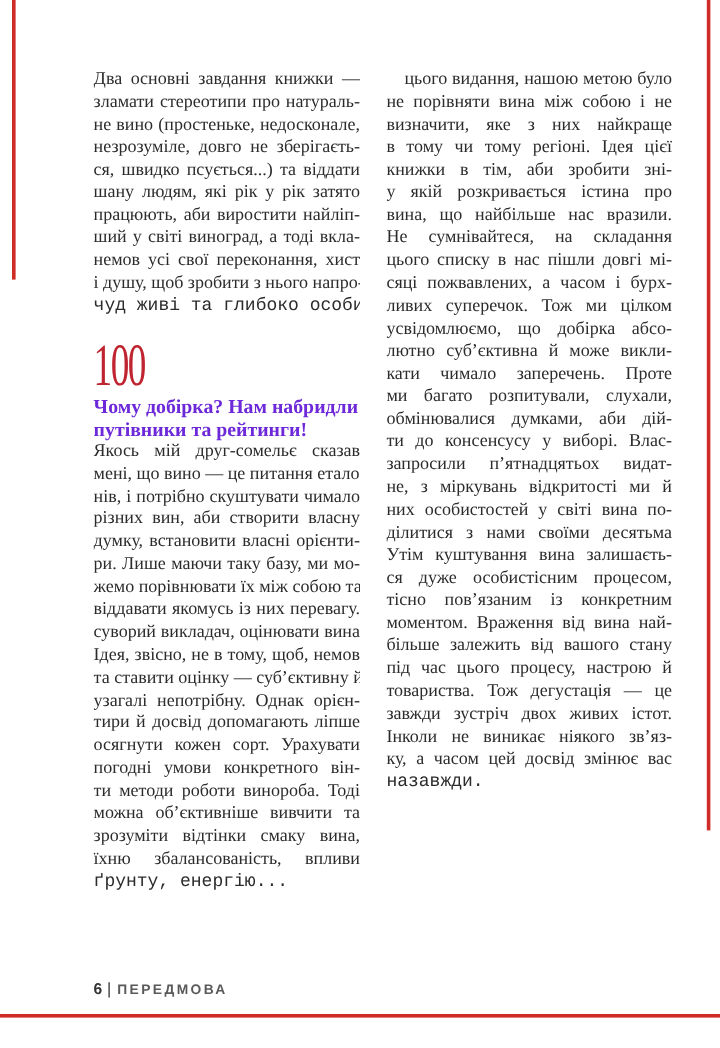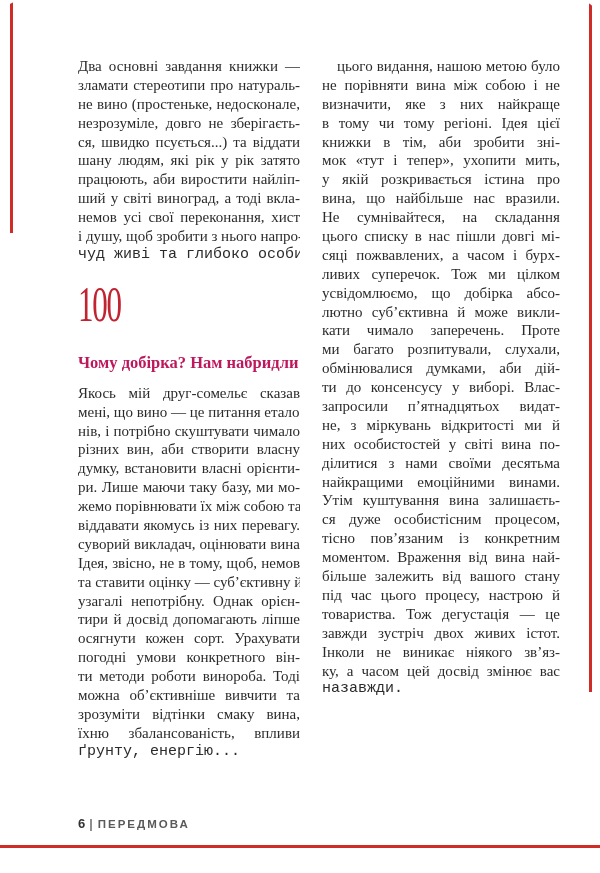--- a/index.html
+++ b/index.html
@@ -1,18 +1,18 @@
 <!DOCTYPE html>
 <html><head>
 <meta charset="utf-8">
 <style>
   html,body{margin:0;padding:0;background:#ffffff;}
   .page{
     position:relative;width:600px;height:873px;background:#ffffff;overflow:hidden;
-    font-family:"Liberation Serif","DejaVu Serif",serif;color:#2b2b2b;border-radius:23px;
+    font-family:"Liberation Serif","DejaVu Serif",serif;color:#2b2b2b;
   }
   
   .rule{position:absolute;background:#cf2b27;}
   .rule-left{left:10px;top:0;width:3px;height:233px;}
   .rule-right{left:589px;top:0;width:3px;height:692px;}
   .rule-bottom{left:0;top:845px;width:600px;height:3px;}
   
   .col{position:absolute;top:57px;font-size:15px;line-height:18.9px;}
   .col-left{left:78px;width:222px;}
   .col-right{left:322px;width:238px;}
@@ -25,24 +25,24 @@
   .col-right .para .tl:first-child{text-indent:15px;}
   
   .numeral{
     margin-top:18px;height:46px;
     color:#bf2430;font-size:50px;line-height:42px;font-weight:400;
     letter-spacing:-2px;
     transform:scaleX(0.62);transform-origin:left center;
   }
   
   .heading{
-    margin-top:24px;font-weight:700;font-size:16.5px;line-height:19px;color:#be185d;
+    margin-top:0;font-weight:700;font-size:16.5px;line-height:19px;color:#6d28d9;
   }
   .heading .tl{text-align:left;text-align-last:left;white-space:nowrap;height:19px;}
-  .para2{margin-top:12px;}
+  .para2{}
   
   .footer{
     position:absolute;left:78px;top:816px;
     font-family:"Liberation Sans","DejaVu Sans",sans-serif;
     display:flex;align-items:baseline;
   }
   .footer .pagenum{font-size:13px;font-weight:700;color:#333333;}
   .footer .sep{font-size:13.5px;font-weight:400;color:#333333;margin:0 5px 0 4px;}
   .footer .section{font-size:11.5px;font-weight:700;letter-spacing:2px;color:#5a5a5a;}
 </style>
@@ -65,20 +65,21 @@
         <div class="tl">шану людям, які рік у рік затято</div>
         <div class="tl">працюють, аби виростити найліп-</div>
         <div class="tl">ший у світі виноград, а тоді вкла-</div>
         <div class="tl">немов усі свої переконання, хист</div>
         <div class="tl">і душу, щоб зробити з нього напро-</div>
         <div class="tl">чуд живі та глибоко особисті вина.</div>
       </div>
     <div class="numeral">100</div>
     <div class="heading">
         <div class="tl">Чому добірка? Нам набридли</div>
+        <div class="tl">путівники та рейтинги!</div>
       </div>
     <div class="para para2">
         <div class="tl">Якось мій друг-сомельє сказав</div>
         <div class="tl">мені, що вино — це питання етало-</div>
         <div class="tl">нів, і потрібно скуштувати чимало</div>
         <div class="tl">різних вин, аби створити власну</div>
         <div class="tl">думку, встановити власні орієнти-</div>
         <div class="tl">ри. Лише маючи таку базу, ми мо-</div>
         <div class="tl">жемо порівнювати їх між собою та</div>
         <div class="tl">віддавати якомусь із них перевагу.</div>
@@ -97,38 +98,36 @@
       </div>
   </div>
 
   <div class="col col-right">
     <div class="para">
         <div class="tl">цього видання, нашою метою було</div>
         <div class="tl">не порівняти вина між собою і не</div>
         <div class="tl">визначити, яке з них найкраще</div>
         <div class="tl">в тому чи тому регіоні. Ідея цієї</div>
         <div class="tl">книжки в тім, аби зробити зні-</div>
-        <div class="tl">мок «тут і тепер», ухопити мить,</div>
         <div class="tl">у якій розкривається істина про</div>
         <div class="tl">вина, що найбільше нас вразили.</div>
         <div class="tl">Не сумнівайтеся, на складання</div>
         <div class="tl">цього списку в нас пішли довгі мі-</div>
         <div class="tl">сяці пожвавлених, а часом і бурх-</div>
         <div class="tl">ливих суперечок. Тож ми цілком</div>
         <div class="tl">усвідомлюємо, що добірка абсо-</div>
         <div class="tl">лютно суб’єктивна й може викли-</div>
         <div class="tl">кати чимало заперечень. Проте</div>
         <div class="tl">ми багато розпитували, слухали,</div>
         <div class="tl">обмінювалися думками, аби дій-</div>
         <div class="tl">ти до консенсусу у виборі. Влас-</div>
         <div class="tl">запросили п’ятнадцятьох видат-</div>
         <div class="tl">не, з міркувань відкритості ми й</div>
         <div class="tl">них особистостей у світі вина по-</div>
         <div class="tl">ділитися з нами своїми десятьма</div>
-        <div class="tl">найкращими емоційними винами.</div>
         <div class="tl">Утім куштування вина залишаєть-</div>
         <div class="tl">ся дуже особистісним процесом,</div>
         <div class="tl">тісно пов’язаним із конкретним</div>
         <div class="tl">моментом. Враження від вина най-</div>
         <div class="tl">більше залежить від вашого стану</div>
         <div class="tl">під час цього процесу, настрою й</div>
         <div class="tl">товариства. Тож дегустація — це</div>
         <div class="tl">завжди зустріч двох живих істот.</div>
         <div class="tl">Інколи не виникає ніякого зв’яз-</div>
         <div class="tl">ку, а часом цей досвід змінює вас</div>

